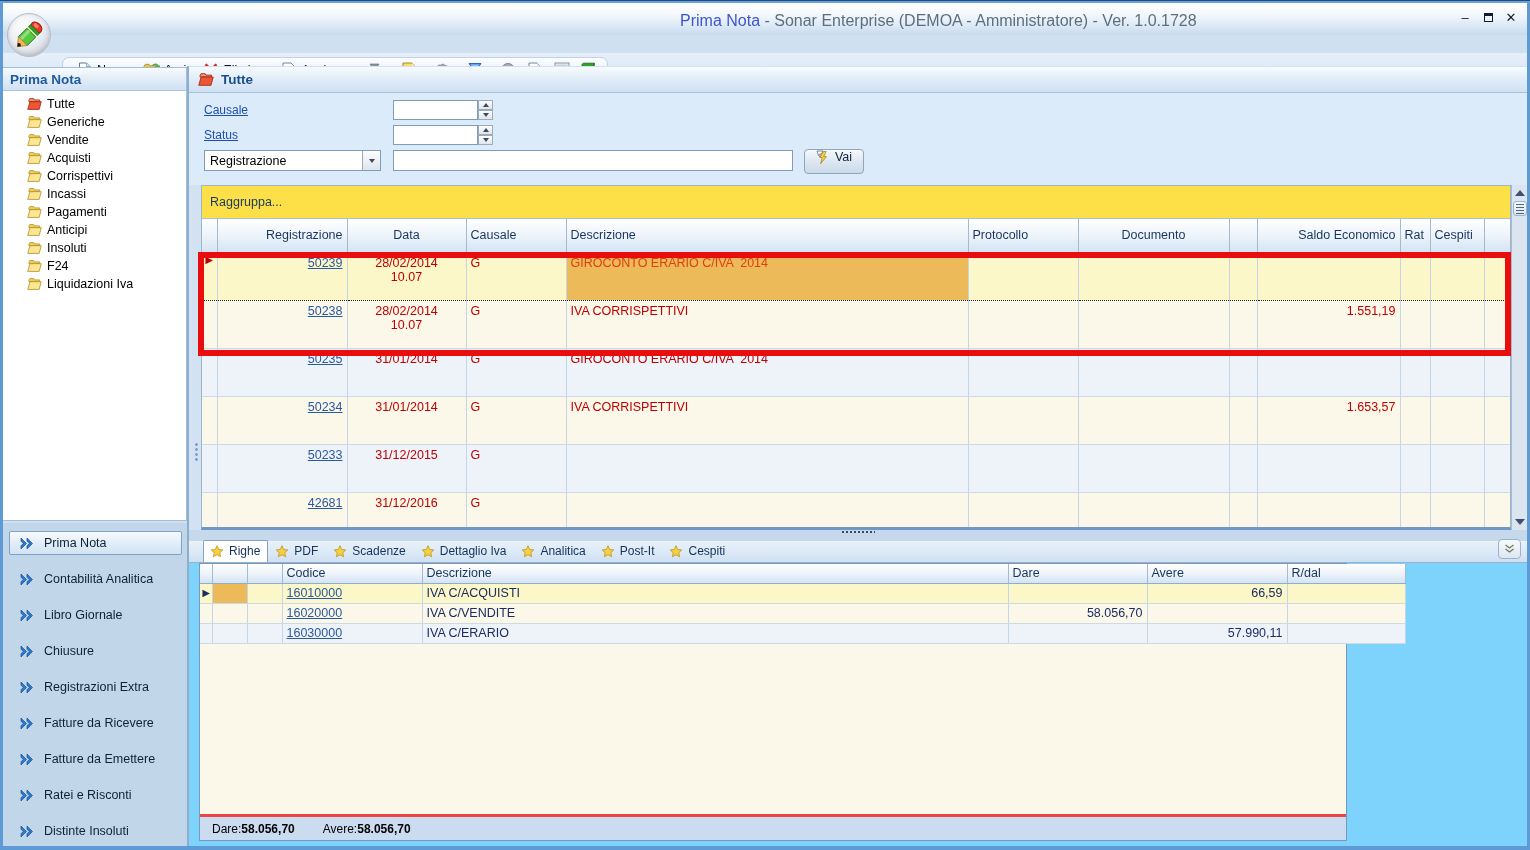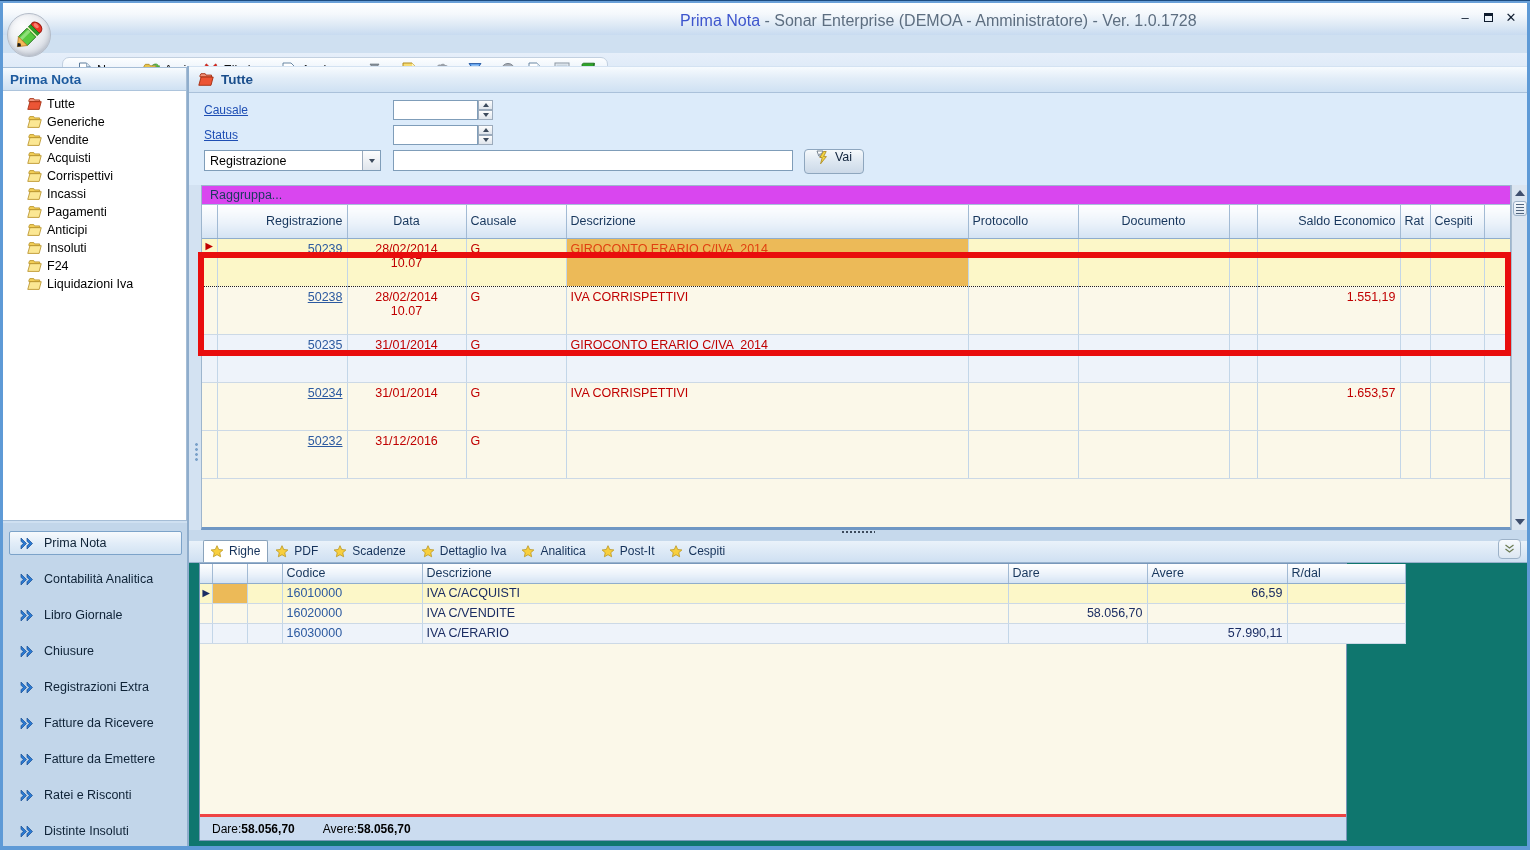--- a/index.html
+++ b/index.html
@@ -97,21 +97,21 @@
   .grid1-zone { position:absolute; left:12px; right:0; top:119px; height:345px; }
   .g1-scroll { position:absolute; right:0; top:0; width:16px; height:345px; background:#dbe5f0; border-left:1px solid #a9bccf; }
   .sb-btn { position:absolute; left:0; width:16px; height:16px; display:flex; align-items:center; justify-content:center; }
   .arrow-up { width:0; height:0; border-left:5px solid transparent; border-right:5px solid transparent; border-bottom:6px solid #3f4f6e; }
   .arrow-dn { width:0; height:0; border-left:5px solid transparent; border-right:5px solid transparent; border-top:6px solid #3f4f6e; }
   .sb-lines-btn { position:absolute; left:1px; top:16px; width:14px; height:15px; background:linear-gradient(#f4f8fc,#dde7f2);
     border:1px solid #9db2c8; border-radius:3px; display:flex; flex-direction:column; justify-content:center; gap:2px; padding:0 2px; }
   .sb-lines-btn i { display:block; height:1px; background:#51657e; }
 
   .grid1 { position:absolute; left:0; top:0; right:16px; height:345px; background:#fbf8e9; border:1px solid #9db5cd; border-bottom:3px solid #6f97c4; overflow:hidden; }
-  .group-bar { height:19px; background:#d946ef; border-bottom:1px solid #a9c0da; display:flex; align-items:center; padding-left:8px;
+  .group-bar { height:33px; background:#fde047; border-bottom:1px solid #a9c0da; display:flex; align-items:center; padding-left:8px;
     color:#1a3a5c; font-size:12.5px; }
   .g1-table { width:100%; border-collapse:collapse; table-layout:fixed; }
   .g1-table col.c-ind  { width:15px; }
   .g1-table col.c-reg  { width:130px; }
   .g1-table col.c-data { width:119px; }
   .g1-table col.c-cau  { width:100px; }
   .g1-table col.c-des  { width:402px; }
   .g1-table col.c-pro  { width:110px; }
   .g1-table col.c-doc  { width:151px; }
   .g1-table col.c-b1   { width:28px; }
@@ -138,21 +138,21 @@
   
   .splitter { position:absolute; left:0; right:0; top:464px; height:11px; background:#c6d9ec; display:flex; align-items:flex-start; justify-content:center; }
   .split-dots { margin-top:0px; width:34px; height:4px;
     background-image:radial-gradient(circle, #3c4a5c 1px, transparent 1.2px); background-size:4px 4px; }
 
   
   .vgrip { position:absolute; left:5px; top:376px; width:5px; height:20px;
     background-image:radial-gradient(circle, #7ba2c9 1.3px, transparent 1.5px); background-size:5px 5px; }
 
   
-  .bottom-panel { position:absolute; left:0; right:0; top:475px; bottom:0; background:#0f766e; }
+  .bottom-panel { position:absolute; left:0; right:0; top:475px; bottom:0; background:#7dd3fc; }
   .tabbar { position:absolute; left:0; right:0; top:0; height:22px; background:linear-gradient(#eaf2fa,#cfe0f2);
     border-bottom:1px solid #98b2cd; display:flex; align-items:flex-end; padding-left:14px; }
   .tab { display:flex; align-items:center; gap:5px; padding:3px 7px 4px 6px; font-size:12px; color:#15325a;
     border:1px solid transparent; border-bottom:none; cursor:pointer; height:22px; }
   .tab.active { background:#fff; border-color:#8aa3bc; border-radius:2px 2px 0 0; position:relative; }
   .chev-btn { position:absolute; right:6px; top:-2px; width:23px; height:20px; background:linear-gradient(#f7fafd,#dce7f2);
     border:1px solid #9db2c8; border-radius:4px; display:flex; align-items:center; justify-content:center; color:#5a6a50; font-size:9px; }
 
   
   .grid2 { position:absolute; left:10px; top:22px; width:1148px; bottom:5px; background:#fbf8e9; border:1px solid #7897ba; }
@@ -170,21 +170,21 @@
     border-right:1px solid #a2bad4; border-bottom:1px solid #8fadcc; font-weight:normal; color:#17365c; font-size:12.5px;
     padding:1px 4px; text-align:left; white-space:nowrap; overflow:hidden; }
   .g2-table th:last-child { border-right:none; }
   .g2-table td { height:20px; border-right:1px solid #c3d6e8; border-bottom:1px solid #ccd9e6; vertical-align:middle;
     padding:0 4px; font-size:12.5px; color:#1b2d63; white-space:nowrap; overflow:hidden; }
   .g2-table td:last-child { border-right:none; }
   .g2-table tr.alt-blue td { background:#eef3fa; }
   .g2-table tr.alt-cream td { background:#fbf8e9; }
   .g2-table tr.selected td { background:#fcf7c8; }
   .g2-table td.cell-orange { background:#ecba58 !important; }
-  .code-link { color:#2c5aa0; cursor:pointer; }
+  .code-link { color:#2c5aa0; text-decoration:underline; cursor:pointer; }
 
   .g2-footer { position:absolute; left:0; right:0; bottom:0; height:26px; background:#cbdcf0; border-top:3px solid #ef4444;
     display:flex; align-items:center; padding-left:12px; font-size:12px; color:#000; }
   .g2-footer b { margin-right:28px; }
 
   
   .red-annot { position:absolute; left:198px; top:252px; width:1313px; height:104px; border:6px solid #e90d0d; z-index:40; pointer-events:none; }
 
   
   .star { width:14px; height:13px; }
@@ -676,24 +676,38 @@
                   <td class="ta-l">IVA CORRISPETTIVI</td>
                   <td></td>
                   <td></td>
                   <td></td>
                   <td class="ta-r">1.653,57</td>
                   <td></td>
                   <td></td>
                   <td></td>
                 </tr>
 
+                <tr class="alt-blue">
+                  <td class="ind-cell"><span class="ind-mark"></span></td>
+                  <td class="ta-r"><span class="reg-link">50233</span></td>
+                  <td class="ta-c"><div>31/12/2015</div><div></div></td>
+                  <td class="ta-l">G</td>
+                  <td class="ta-l"></td>
+                  <td></td>
+                  <td></td>
+                  <td></td>
+                  <td class="ta-r"></td>
+                  <td></td>
+                  <td></td>
+                  <td></td>
+                </tr>
 
                 <tr class="alt-cream">
                   <td class="ind-cell"><span class="ind-mark"></span></td>
-                  <td class="ta-r"><span class="reg-link">50232</span></td>
+                  <td class="ta-r"><span class="reg-link">42681</span></td>
                   <td class="ta-c"><div>31/12/2016</div><div></div></td>
                   <td class="ta-l">G</td>
                   <td class="ta-l"></td>
                   <td></td>
                   <td></td>
                   <td></td>
                   <td class="ta-r"></td>
                   <td></td>
                   <td></td>
                   <td></td>

